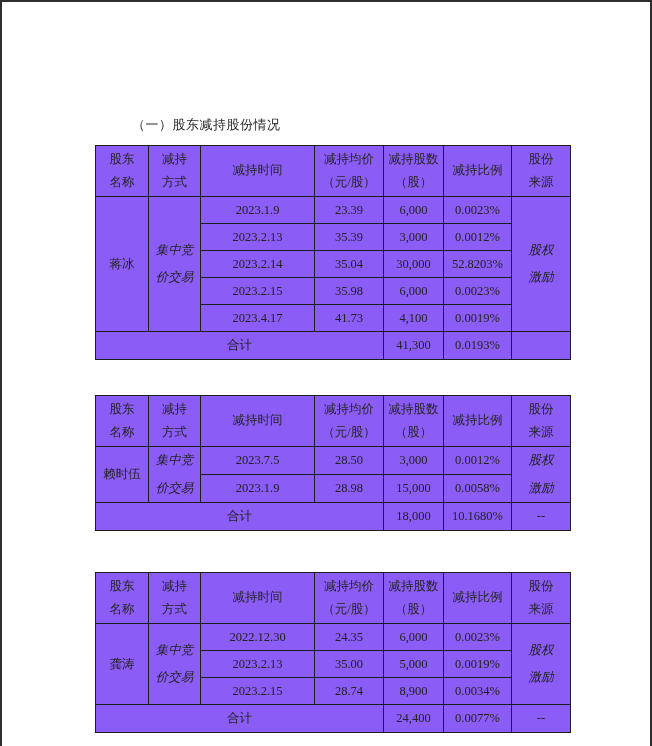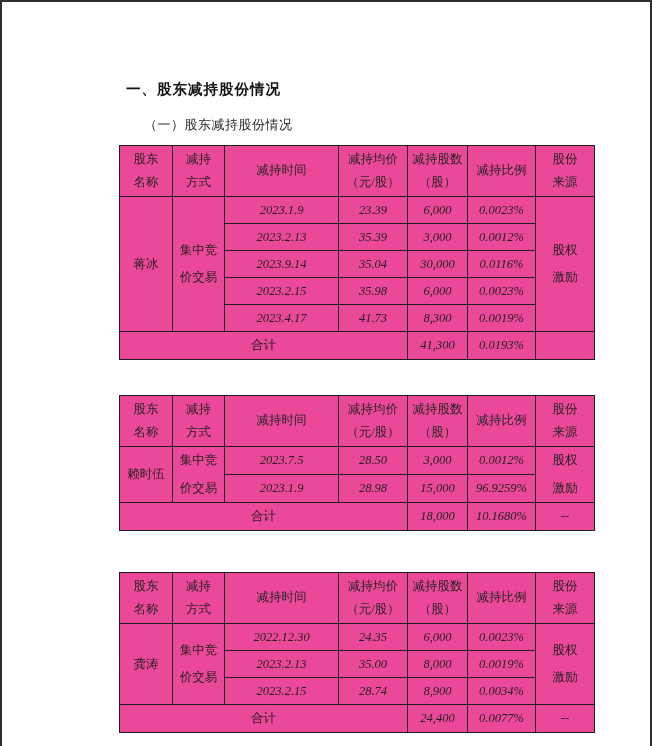--- a/index.html
+++ b/index.html
@@ -21,29 +21,27 @@
   .heading {
     position: absolute; left: 124px; top: 78px;
     font-family: "Liberation Sans", "DejaVu Sans", sans-serif;
     font-weight: bold; font-size: 14.5px; color: #111111;
     letter-spacing: 1px;
   }
   .subheading {
     position: absolute; left: 130px; top: 114px;
     font-size: 13px; color: #2a2a2a;
     letter-spacing: 0.5px;
-    margin-left: 12px;
   }
   table.red-table {
     position: absolute; left: 93px;
     width: 475px;
     border-collapse: collapse;
     table-layout: fixed;
-    background: #ec4899;
-    margin-left: 24px;
+    background: #8b5cf6;
   }
   .t1 { top: 143px; }
   .t2 { top: 393px; }
   .t3 { top: 570px; }
   table.red-table td, table.red-table th {
     border: 1px solid #1d1d1d;
     text-align: center;
     vertical-align: middle;
     font-size: 12.5px;
     font-weight: normal;
@@ -52,29 +50,28 @@
     overflow: hidden;
   }
   tr.hdr th {
     height: 50px;
     white-space: pre-line;
     line-height: 1.85;
     color: #262626;
   }
   tr.data-row td { height: 26px; }
   tr.total-row td { height: 27px; }
-  td.multiline { white-space: pre-line; line-height: 2.2; }
-  td.num { font-size: 12.5px; font-style: italic; }
+  td.multiline { white-space: pre-line; line-height: 2.2; font-style: italic; }
+  td.num { font-size: 12.5px; }
 </style>
 </head>
 <body>
 
 <div class="page">
 
-  <div class="heading">一、股东减持股份情况</div>
   <div class="subheading">（一）股东减持股份情况</div>
 
   <table class="red-table t1">
     <colgroup>
         <col style="width:53px">
         <col style="width:52px">
         <col style="width:114px">
         <col style="width:69px">
         <col style="width:60px">
         <col style="width:68px">
@@ -106,35 +103,35 @@
       <td rowspan="5" class="multiline">股权
 激励</td>
     </tr>
     <tr class="data-row">
       <td class="num">2023.2.13</td>
       <td class="num">35.39</td>
       <td class="num">3,000</td>
       <td class="num">0.0012%</td>
     </tr>
     <tr class="data-row">
-      <td class="num">2023.9.14</td>
+      <td class="num">2023.2.14</td>
       <td class="num">35.04</td>
       <td class="num">30,000</td>
-      <td class="num">0.0116%</td>
+      <td class="num">52.8203%</td>
     </tr>
     <tr class="data-row">
       <td class="num">2023.2.15</td>
       <td class="num">35.98</td>
       <td class="num">6,000</td>
       <td class="num">0.0023%</td>
     </tr>
     <tr class="data-row">
       <td class="num">2023.4.17</td>
       <td class="num">41.73</td>
-      <td class="num">8,300</td>
+      <td class="num">4,100</td>
       <td class="num">0.0019%</td>
     </tr>
     <tr class="total-row">
       <td colspan="4">合计</td>
       <td class="num">41,300</td>
       <td class="num">0.0193%</td>
       <td></td>
     </tr>
   </tbody>
     </table>
@@ -172,21 +169,21 @@
       <td class="num">28.50</td>
       <td class="num">3,000</td>
       <td class="num">0.0012%</td>
       <td rowspan="2" class="multiline">股权
 激励</td>
     </tr>
     <tr class="data-row">
       <td class="num">2023.1.9</td>
       <td class="num">28.98</td>
       <td class="num">15,000</td>
-      <td class="num">96.9259%</td>
+      <td class="num">0.0058%</td>
     </tr>
     <tr class="total-row">
       <td colspan="4">合计</td>
       <td class="num">18,000</td>
       <td class="num">10.1680%</td>
       <td>--</td>
     </tr>
   </tbody>
     </table>
 
@@ -222,21 +219,21 @@
       <td class="num">2022.12.30</td>
       <td class="num">24.35</td>
       <td class="num">6,000</td>
       <td class="num">0.0023%</td>
       <td rowspan="3" class="multiline">股权
 激励</td>
     </tr>
     <tr class="data-row">
       <td class="num">2023.2.13</td>
       <td class="num">35.00</td>
-      <td class="num">8,000</td>
+      <td class="num">5,000</td>
       <td class="num">0.0019%</td>
     </tr>
     <tr class="data-row">
       <td class="num">2023.2.15</td>
       <td class="num">28.74</td>
       <td class="num">8,900</td>
       <td class="num">0.0034%</td>
     </tr>
     <tr class="total-row">
       <td colspan="4">合计</td>

